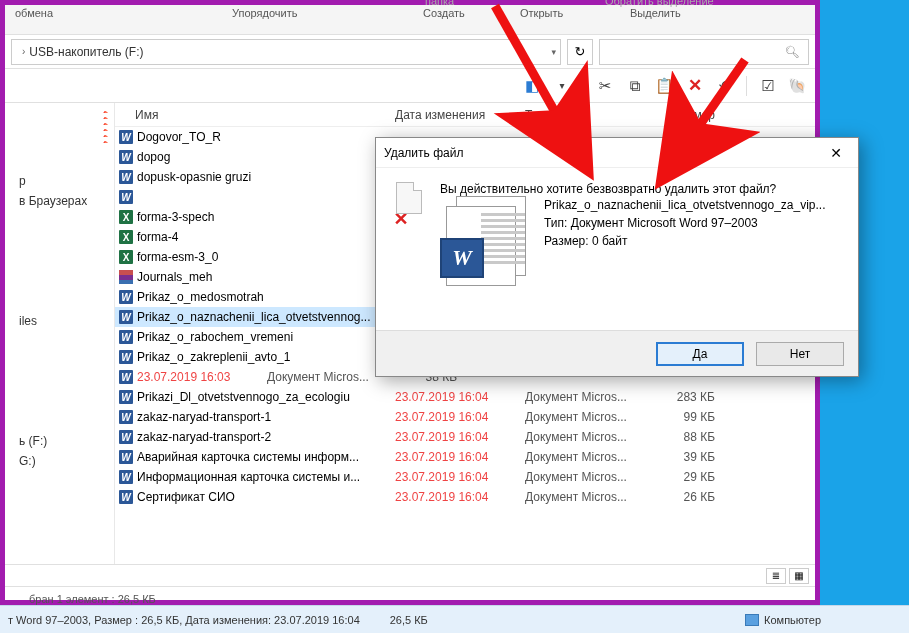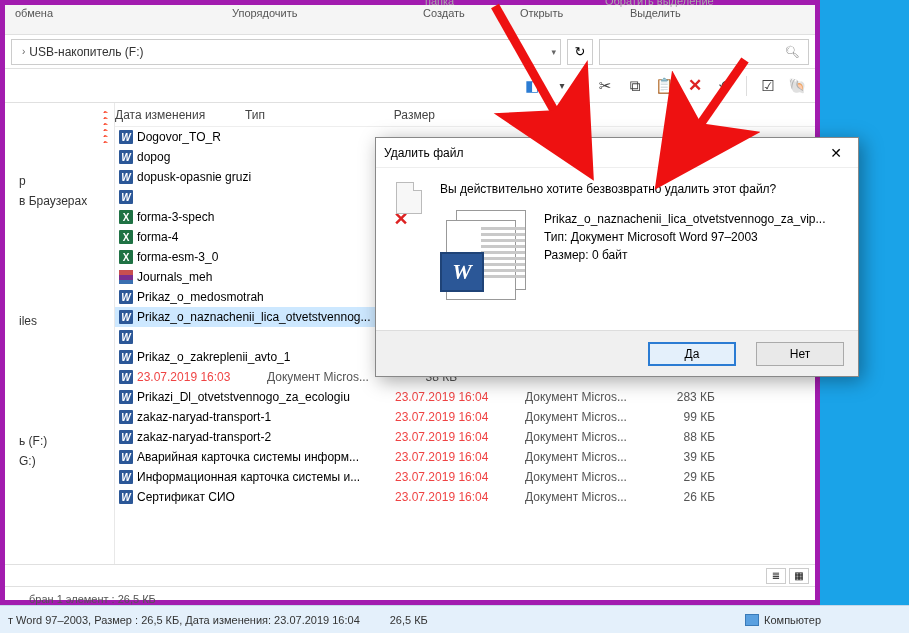--- a/index.html
+++ b/index.html
@@ -64,32 +64,32 @@
   .dialog { position: absolute; left: 375px; top: 137px; width: 484px; height: 240px; background: #fff; border: 1px solid #888; box-shadow: 4px 4px 18px rgba(0,0,0,.35); z-index: 10; }
   .dialog .titlebar { height: 30px; display: flex; align-items: center; padding: 0 8px; font-size: 12px; border-bottom: 1px solid #eee; }
   .dialog .titlebar .ttl { flex: 1; }
   .dialog .titlebar .xbtn { width: 28px; height: 20px; display: flex; align-items: center; justify-content: center; font-size: 14px; }
   .dialog .body { padding: 14px 16px; display: flex; gap: 14px; }
   .dialog .warnicon { width: 34px; display:flex; flex-direction:column; align-items:center;}
   .dialog .warnicon .page { width:26px; height:32px; border:1px solid #bbb; background:#f7f7f7; position:relative;}
   .dialog .warnicon .page::after{content:"";position:absolute;right:-1px;top:-1px;width:8px;height:8px;background:#fff;border-left:1px solid #bbb;border-bottom:1px solid #bbb;}
   .dialog .warnicon .redx { color:#d22; font-weight:bold; font-size:18px; margin-top:-6px; margin-left:-16px; }
   .dialog .msgcol { flex: 1; font-size: 12px; }
-  .dialog .msgcol .q { margin-bottom: 14px; }
+  .dialog .msgcol .q { }
   .dialog .msgcol .detail { display:flex; gap:14px; }
   .dialog .thumb { width: 90px; height: 90px; position: relative; }
   .dialog .thumb .sheet { position:absolute; width:70px; height:80px; border:1px solid #999; background:#fff; }
   .dialog .thumb .sheet.back { left:16px; top:0; }
   .dialog .thumb .sheet.front { left:6px; top:10px; }
   .dialog .thumb .lines { position:absolute; left:34px; top:6px; width:44px; }
   .dialog .thumb .lines div{ height:3px; background:#c9c9c9; margin-bottom:3px;}
   .dialog .thumb .wbadge { position:absolute; left:0px; top:42px; width:44px; height:40px; background:#2b5797; display:flex; align-items:center; justify-content:center; color:#fff; font-weight:bold; font-style:italic; font-size:22px; font-family: Georgia, serif; border:2px solid #1f4377;}
   .dialog .info { font-size: 12px; line-height: 1.5; }
   .dialog .info .fn { white-space: nowrap; overflow: hidden; text-overflow: ellipsis; max-width: 290px; }
-  .dialog .btns { position:absolute; bottom:0; left:0; right:0; height: 46px; background:#f0f0f0; border-top:1px solid #ddd; display:flex; align-items:center; justify-content:flex-end; gap:20px; padding:0 14px;}
+  .dialog .btns { position:absolute; bottom:0; left:0; right:0; height: 46px; background:#f0f0f0; border-top:1px solid #ddd; display:flex; align-items:center; justify-content:flex-end; gap:12px; padding:0 14px;}
   .dialog .btns button { width: 88px; height: 24px; font-size: 12px; background:#e9e9e9; border:1px solid #aaa;}
   .dialog .btns button.primary { border:2px solid #2b7cd3; background:#e4f0fb;}
 
   
   .arrow { position: absolute; z-index: 20; pointer-events: none; }
 </style>
 </head>
 <body>
 
 <div class="explorer">
@@ -156,20 +156,21 @@
       <div class="nitem">в Браузерах</div>
       <div style="height:100px"></div>
       <div class="nitem">iles</div>
       <div style="height:100px"></div>
       <div class="nitem">ь (F:)</div>
       <div class="nitem">G:)</div>
     </div>
 
     <div class="filepane">
       <div class="cols">
+        <div class="c-name">Имя</div>
         <div class="c-date">Дата изменения</div>
         <div class="c-type">Тип</div>
         <div class="c-size">Размер</div>
       </div>
       <div class="rows" id="rows">
           <div class="row">
             <span class="ic">
               <svg width="16" height="16">
                 <rect x="1" y="1" width="14" height="14" rx="1" fill="#2b5797"></rect>
                 <text x="8" y="12" font-size="10" font-weight="bold" font-style="italic" fill="#fff" text-anchor="middle" font-family="Georgia">W</text>
@@ -288,20 +289,21 @@
             <span class="tp"></span>
             <span class="sz"></span>
           </div>
           <div class="row">
             <span class="ic">
               <svg width="16" height="16">
                 <rect x="1" y="1" width="14" height="14" rx="1" fill="#2b5797"></rect>
                 <text x="8" y="12" font-size="10" font-weight="bold" font-style="italic" fill="#fff" text-anchor="middle" font-family="Georgia">W</text>
               </svg>
             </span>
+            <span class="nm">Prikaz_o_rabochem_vremeni</span>
             <span class="dt"></span>
             <span class="tp"></span>
             <span class="sz"></span>
           </div>
           <div class="row">
             <span class="ic">
               <svg width="16" height="16">
                 <rect x="1" y="1" width="14" height="14" rx="1" fill="#2b5797"></rect>
                 <text x="8" y="12" font-size="10" font-weight="bold" font-style="italic" fill="#fff" text-anchor="middle" font-family="Georgia">W</text>
               </svg>

